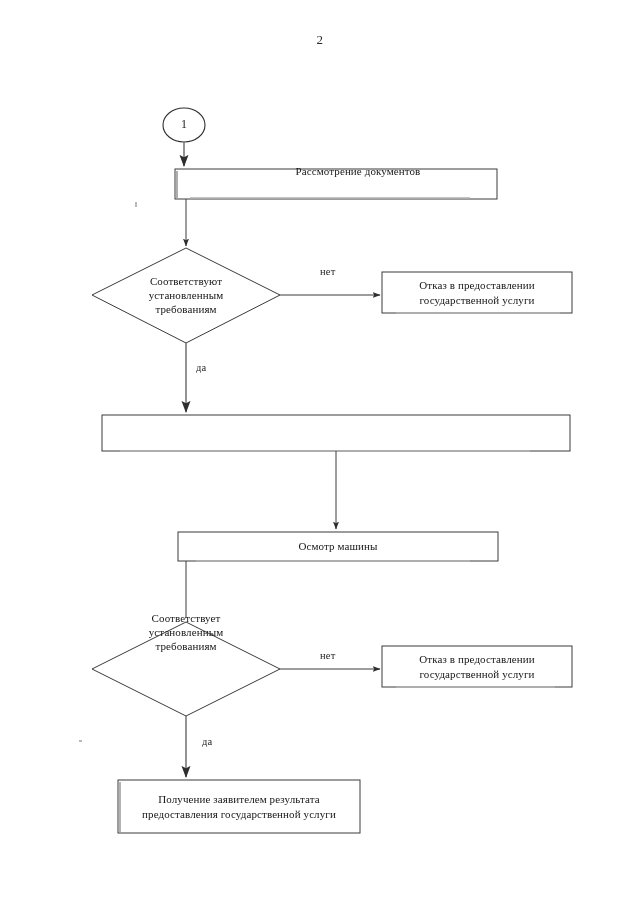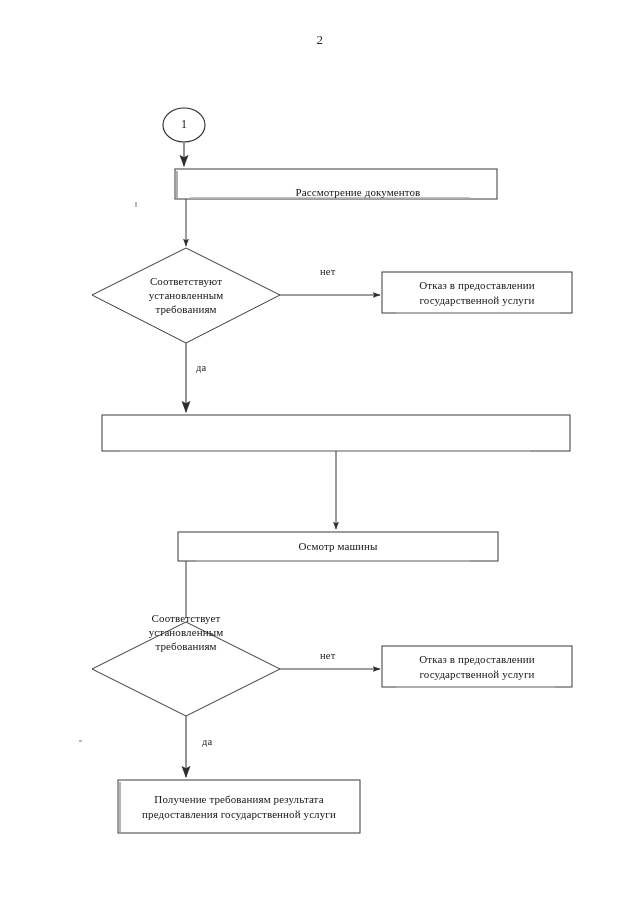--- a/index.html
+++ b/index.html
@@ -117,34 +117,34 @@
     <line x1="396" y1="687" x2="555" y2="687" stroke="#b5b5b5" stroke-width="1.4"></line>
 
     <line x1="186" y1="716" x2="186" y2="777" stroke="#6f6f6f" stroke-width="1.5" marker-end="url(#arrow)"></line>
 
     <rect x="118" y="780" width="242" height="53" fill="none" stroke="#3a3a3a" stroke-width="1"></rect>
     <line x1="120" y1="782" x2="120" y2="832" stroke="#9a9a9a" stroke-width="1.5"></line>
   </svg>
 
   <div class="node-text start-text" style="left:163px; top:108px; width:42px; height:34px;">1</div>
 
-  <div class="node-text" style="left:175px; top:177px; width:366px; height:30px;">Рассмотрение документов</div>
+  <div class="node-text" style="left:175px; top:156px; width:366px; height:30px;">Рассмотрение документов</div>
 
   <div class="node-text" style="left:116px; top:266px; width:140px; height:58px;">Соответствуют установленным требованиям</div>
 
   <div class="node-text" style="left:382px; top:272px; width:190px; height:41px;">Отказ в предоставлении государственной услуги</div>
 
 
   <div class="node-text" style="left:178px; top:532px; width:320px; height:29px;">Осмотр машины</div>
 
   <div class="node-text" style="left:116px; top:603px; width:140px; height:58px;">Соответствует установленным требованиям</div>
 
   <div class="node-text" style="left:382px; top:646px; width:190px; height:41px;">Отказ в предоставлении государственной услуги</div>
 
-  <div class="node-text" style="left:118px; top:780px; width:242px; height:53px;">Получение требованиям  результата предоставления государственной услуги</div>
+  <div class="node-text" style="left:118px; top:780px; width:242px; height:53px;">Получение заявителем  результата предоставления государственной услуги</div>
 
   <div class="edge-label" style="left:320px; top:266px;">нет</div>
 
   <div class="edge-label" style="left:196px; top:362px;">да</div>
 
   <div class="edge-label" style="left:320px; top:650px;">нет</div>
 
   <div class="edge-label" style="left:202px; top:736px;">да</div>
 
   <div class="speck" style="left:135px; top:202px; width:2px; height:5px;"></div>

